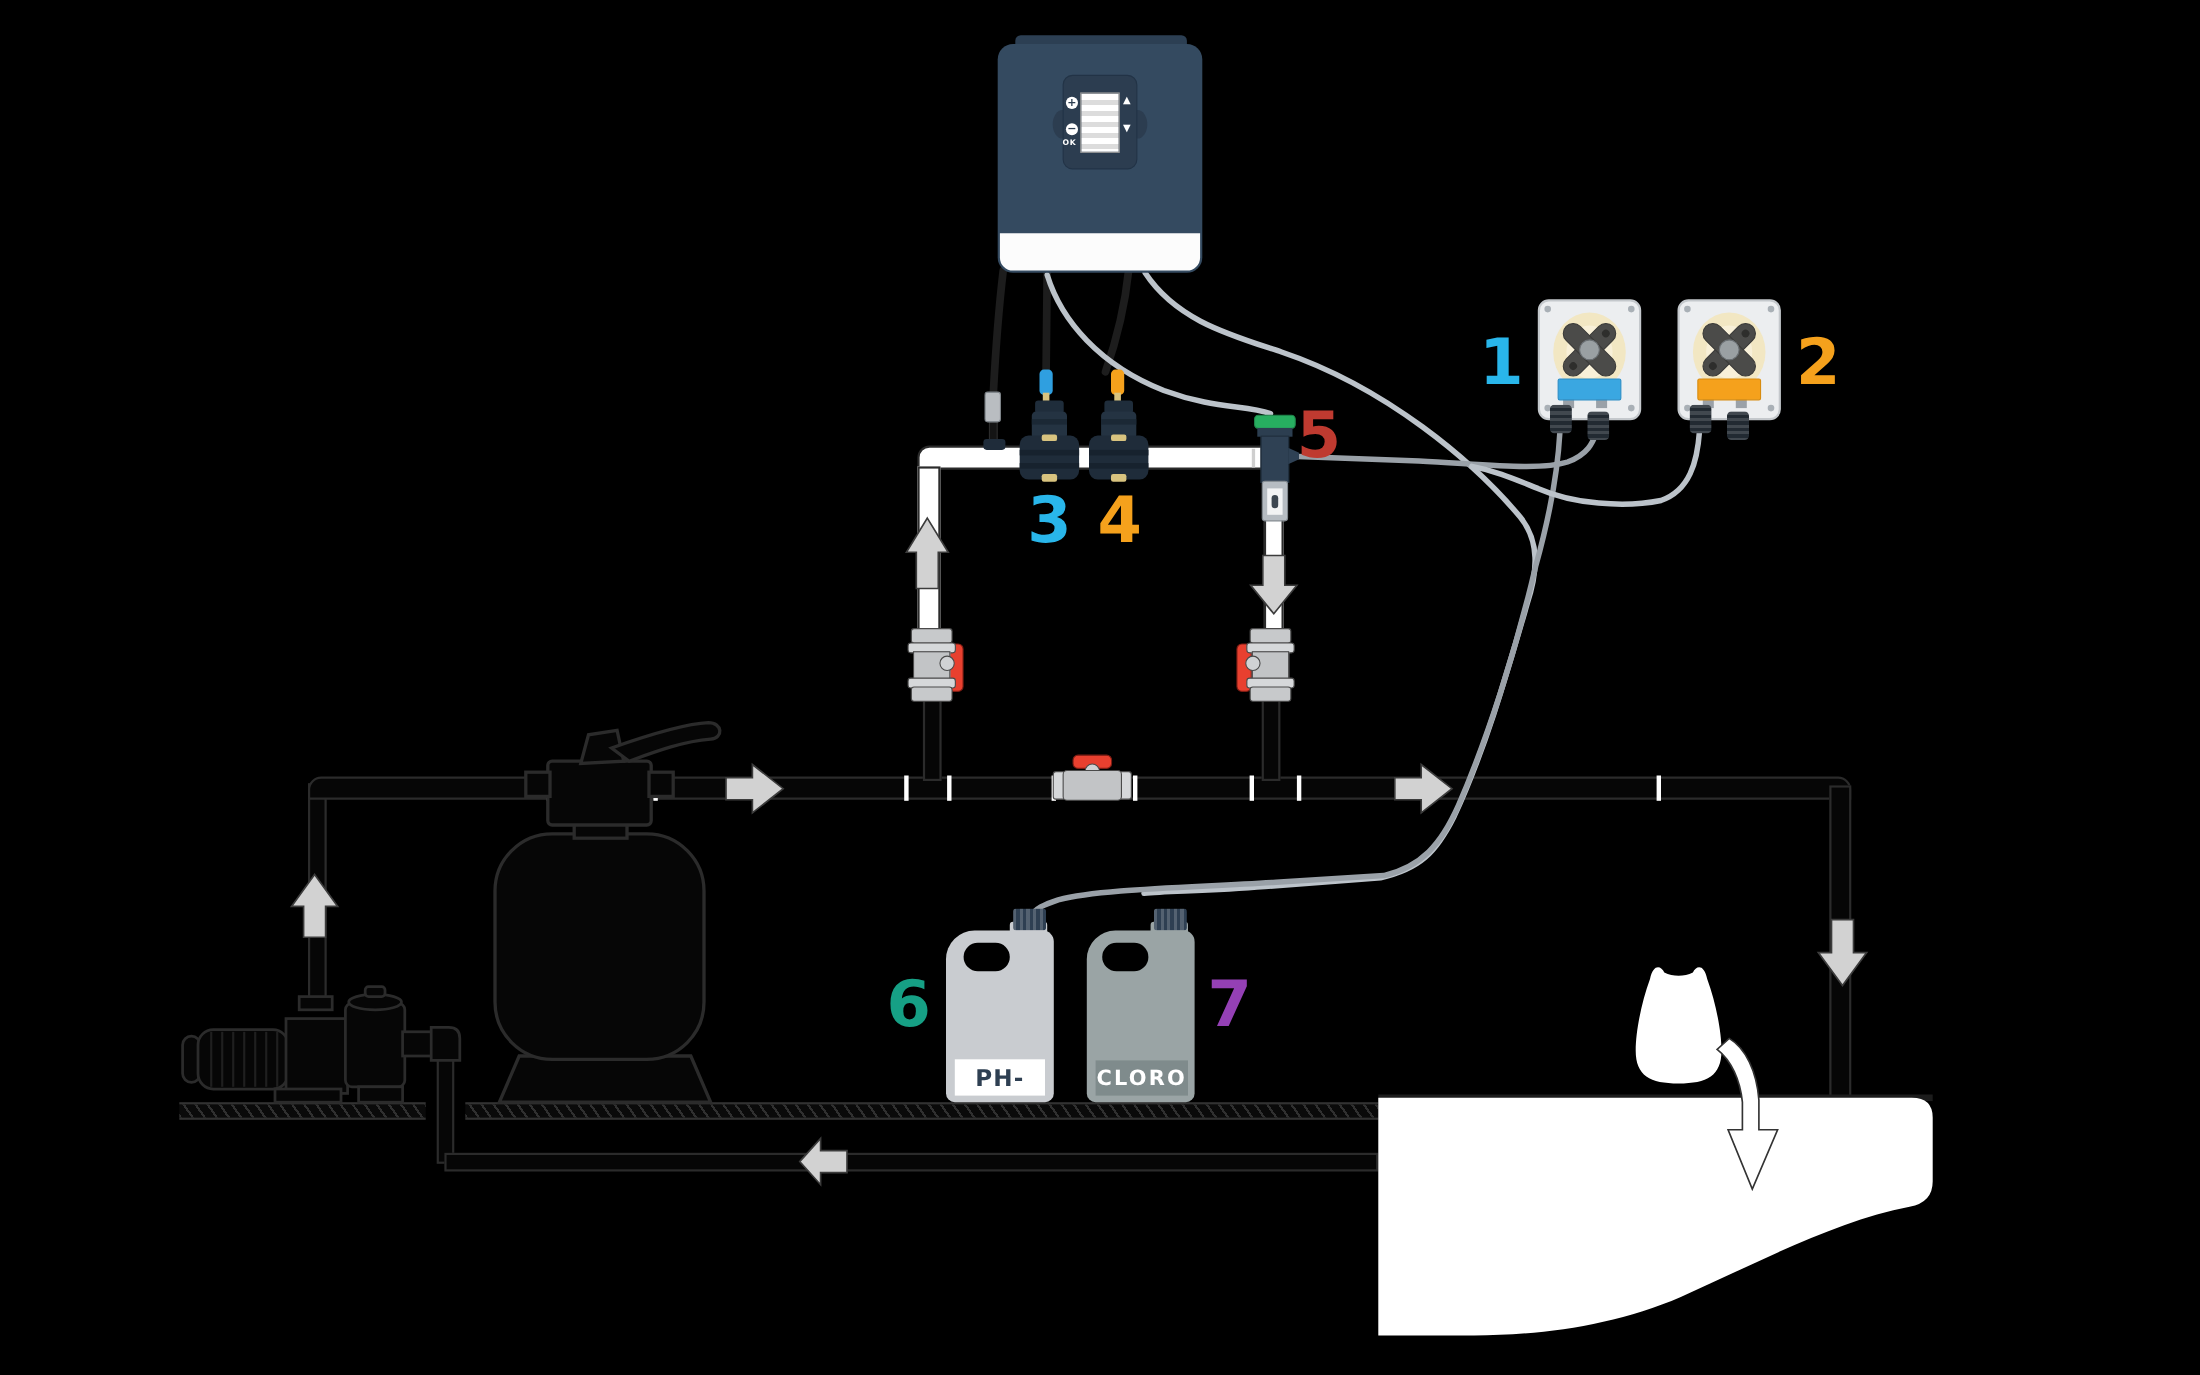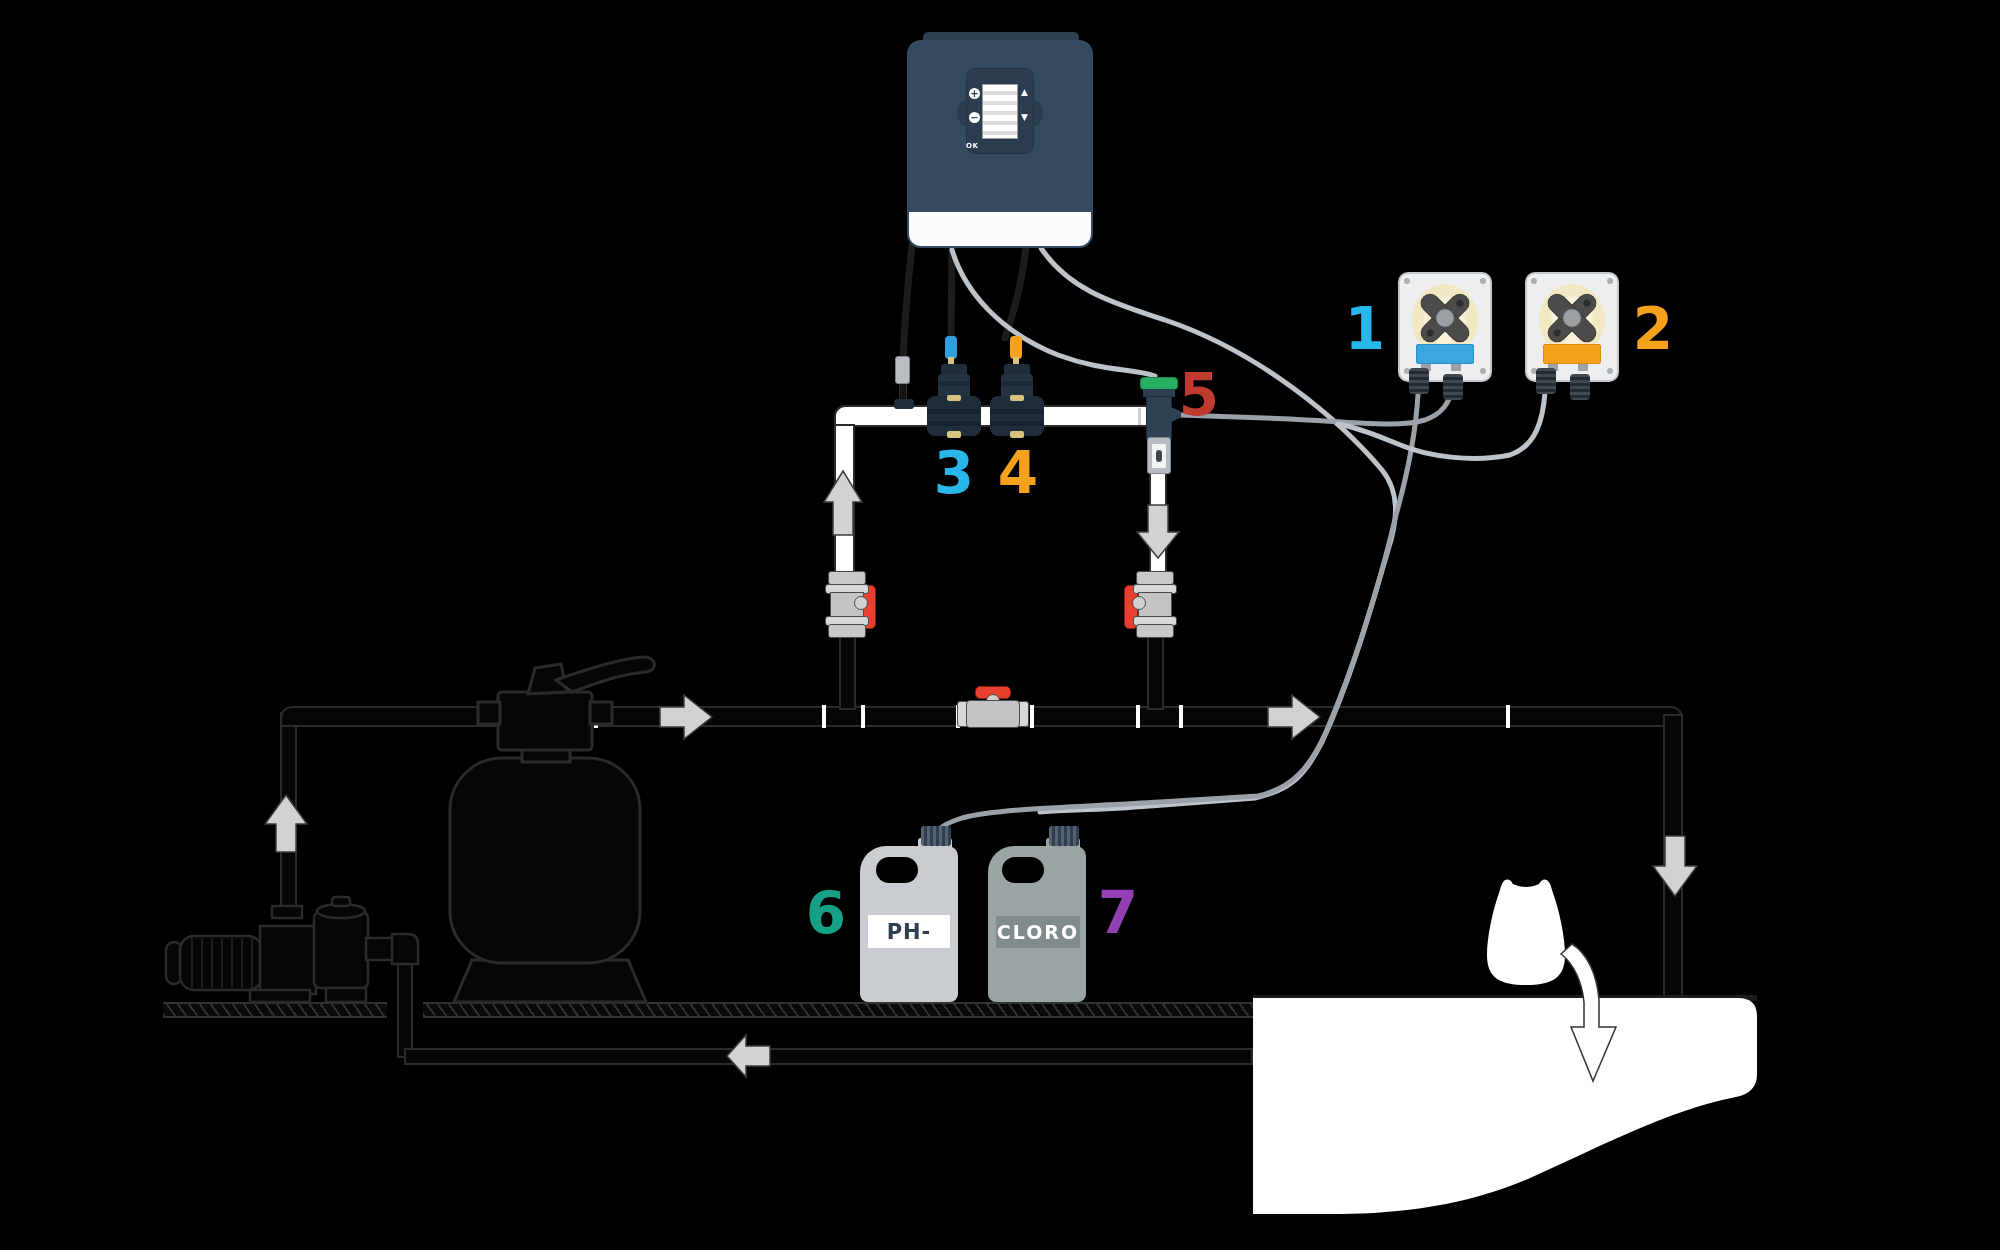--- a/index.html
+++ b/index.html
@@ -57,21 +57,21 @@
   .pump-bar{position:absolute;width:58px;height:20px;border-radius:2px;box-sizing:border-box;}
   .barb{position:absolute;width:20px;height:26px;background:#222a32;border-radius:4px;
         background-image:repeating-linear-gradient(180deg,rgba(255,255,255,0.14) 0 3px,transparent 3px 6px);}
   .stem{position:absolute;width:10px;height:9px;background:#9aa1a8;}
   
   .jerry{position:absolute;width:98px;height:156px;border-radius:26px 10px 8px 8px;}
   .jerry-hole{position:absolute;width:42px;height:26px;background:#000;border-radius:13px;}
   .jerry-spout{position:absolute;width:34px;height:16px;border-radius:3px;}
   .jerry-cap{position:absolute;width:30px;height:20px;background:#2e3f52;border-radius:3px;
         background-image:repeating-linear-gradient(90deg,rgba(255,255,255,0.18) 0 3px,transparent 3px 6px);}
-  .jerry-label{position:absolute;display:flex;align-items:center;justify-content:center;font-weight:bold;}
+  .jerry-label{position:absolute;display:flex;align-items:center;justify-content:center;font-weight:bold;margin-top:48px;}
   
   .num{position:absolute;width:46px;text-align:center;font-size:58px;font-weight:bold;line-height:1;}
   
   .probe-conn{position:absolute;left:895px;top:356px;width:15px;height:28px;background:#b9bdc1;border:1px solid #7e8489;border-radius:3px;box-sizing:border-box;}
   .probe-tip{position:absolute;left:899px;top:383px;width:8px;height:20px;background:#141414;border:1px solid #2b2b2b;box-sizing:border-box;}
   .probe-fit{position:absolute;left:894px;top:399px;width:20px;height:10px;background:#1f2c3a;border-radius:3px;}
 </style>
 </head>
 <body>
 
@@ -187,21 +187,21 @@
   <div>
     <div class="ctrl-tab"></div>
     <div class="ctrl-body"></div>
     <div class="ctrl-band"></div>
     <div class="ctrl-ear" style="left:957px;"></div>
     <div class="ctrl-ear" style="left:1025px;"></div>
     <div class="ctrl-panel"></div>
     <div class="ctrl-screen"></div>
     <div class="ctrl-round" style="left:969px;top:88px;">+</div>
     <div class="ctrl-round" style="left:969px;top:112px;">−</div>
-    <div class="ctrl-ok" style="left:966px;top:142px;">OK</div>
+    <div class="ctrl-ok" style="left:966px;top:126px;">OK</div>
     <div class="ctrl-arrow" style="left:1021px;top:88px;">▲</div>
     <div class="ctrl-arrow" style="left:1021px;top:113px;">▼</div>
   </div>
 
   <div class="probe-tip"></div>
   <div class="probe-conn"></div>
   <div class="probe-fit"></div>
 
   <div>
     <div class="cable-tip" style="left:945px;top:336px;background:#2f9fe0;"></div>

